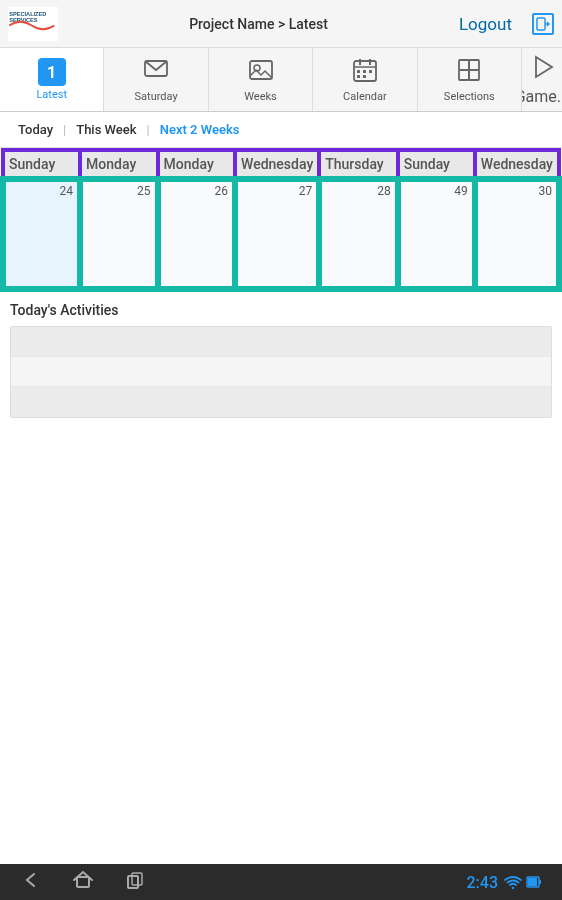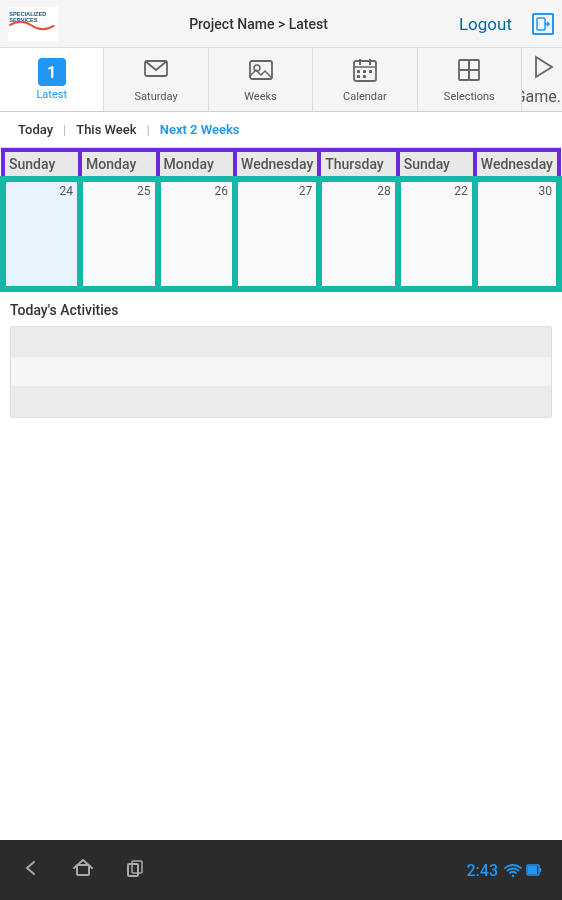--- a/index.html
+++ b/index.html
@@ -187,21 +187,21 @@
     .activity-row:nth-child(odd) {
       background: #ebebeb;
     }
 
     
     #bottom-bar {
       position: absolute;
       bottom: 0;
       left: 0;
       width: 562px;
-      height: 60px;
+      height: 36px;
       background: #2b2b2b;
       display: flex;
       align-items: center;
       justify-content: space-between;
       padding: 0 20px;
     }
     .bottom-nav-icons {
       display: flex;
       gap: 30px;
       align-items: center;
@@ -359,21 +359,21 @@
       <td>
         <div class="date-num">26</div>
       </td>
       <td>
         <div class="date-num">27</div>
       </td>
       <td>
         <div class="date-num">28</div>
       </td>
       <td>
-        <div class="date-num">22</div>
+        <div class="date-num">49</div>
       </td>
       <td>
         <div class="date-num">30</div>
       </td>
     </tr>
   </tbody>
 </table>
 
 <div id="activities-section">
   <div id="activities-title">Today's Activities</div>

